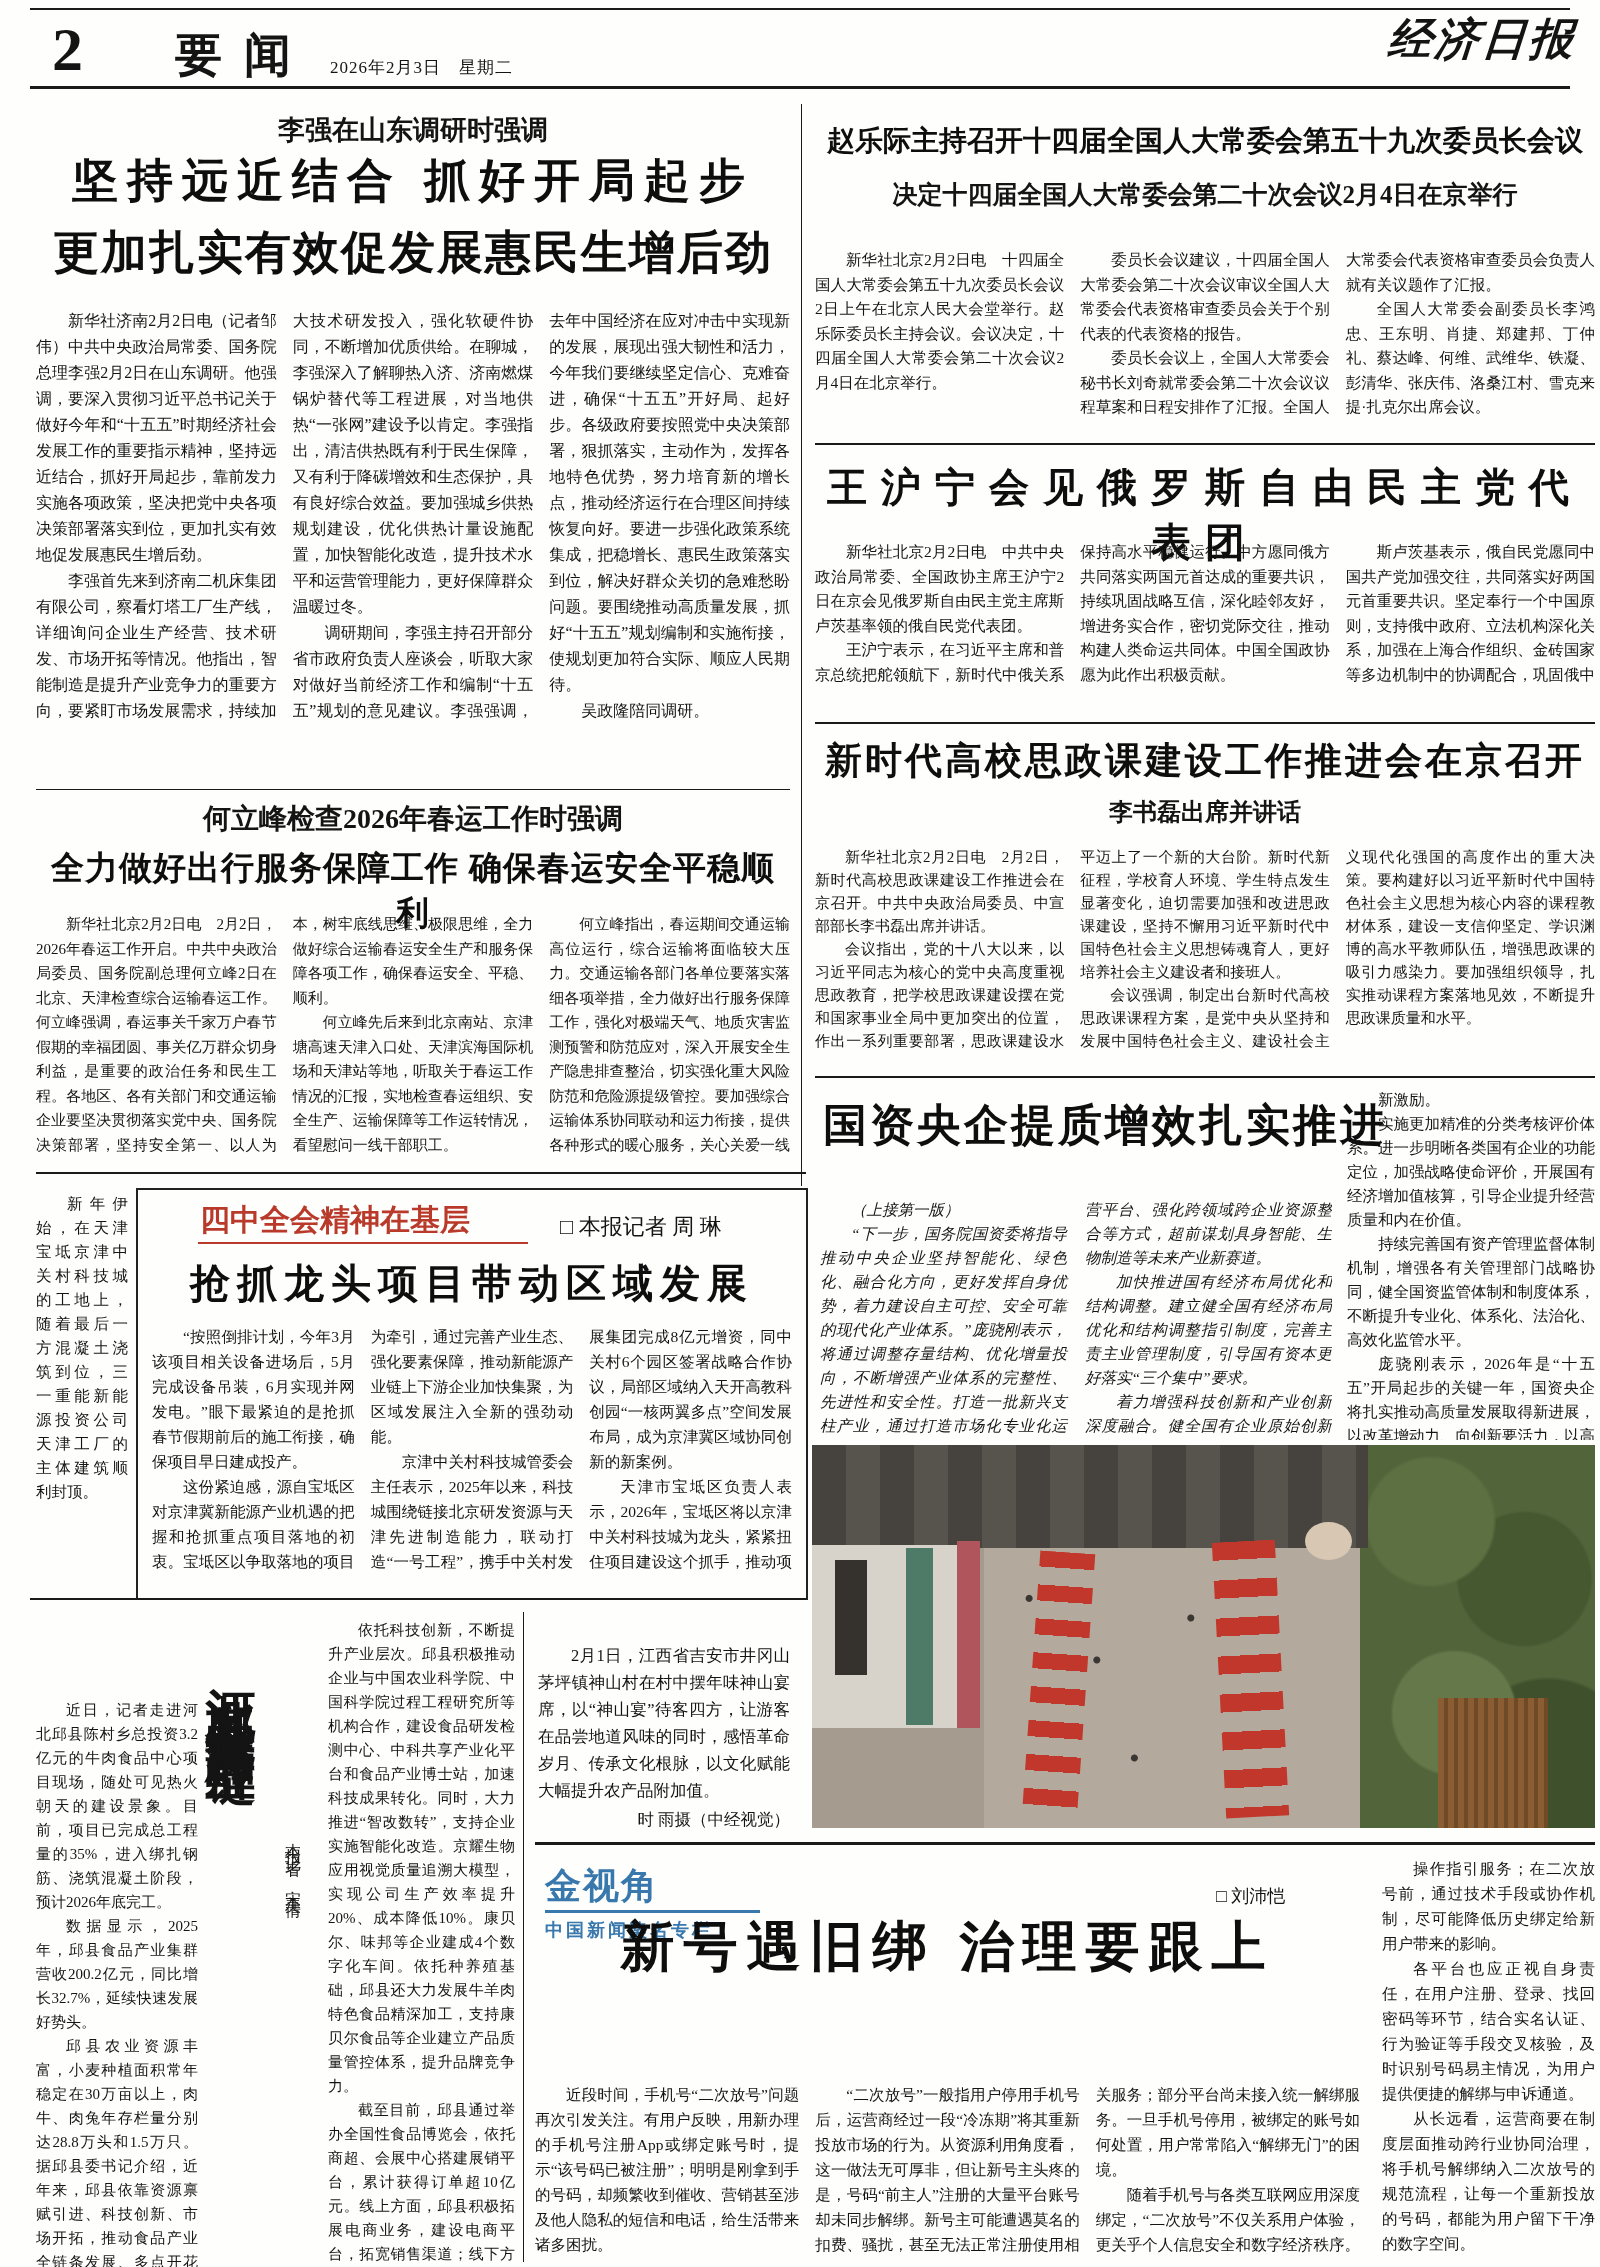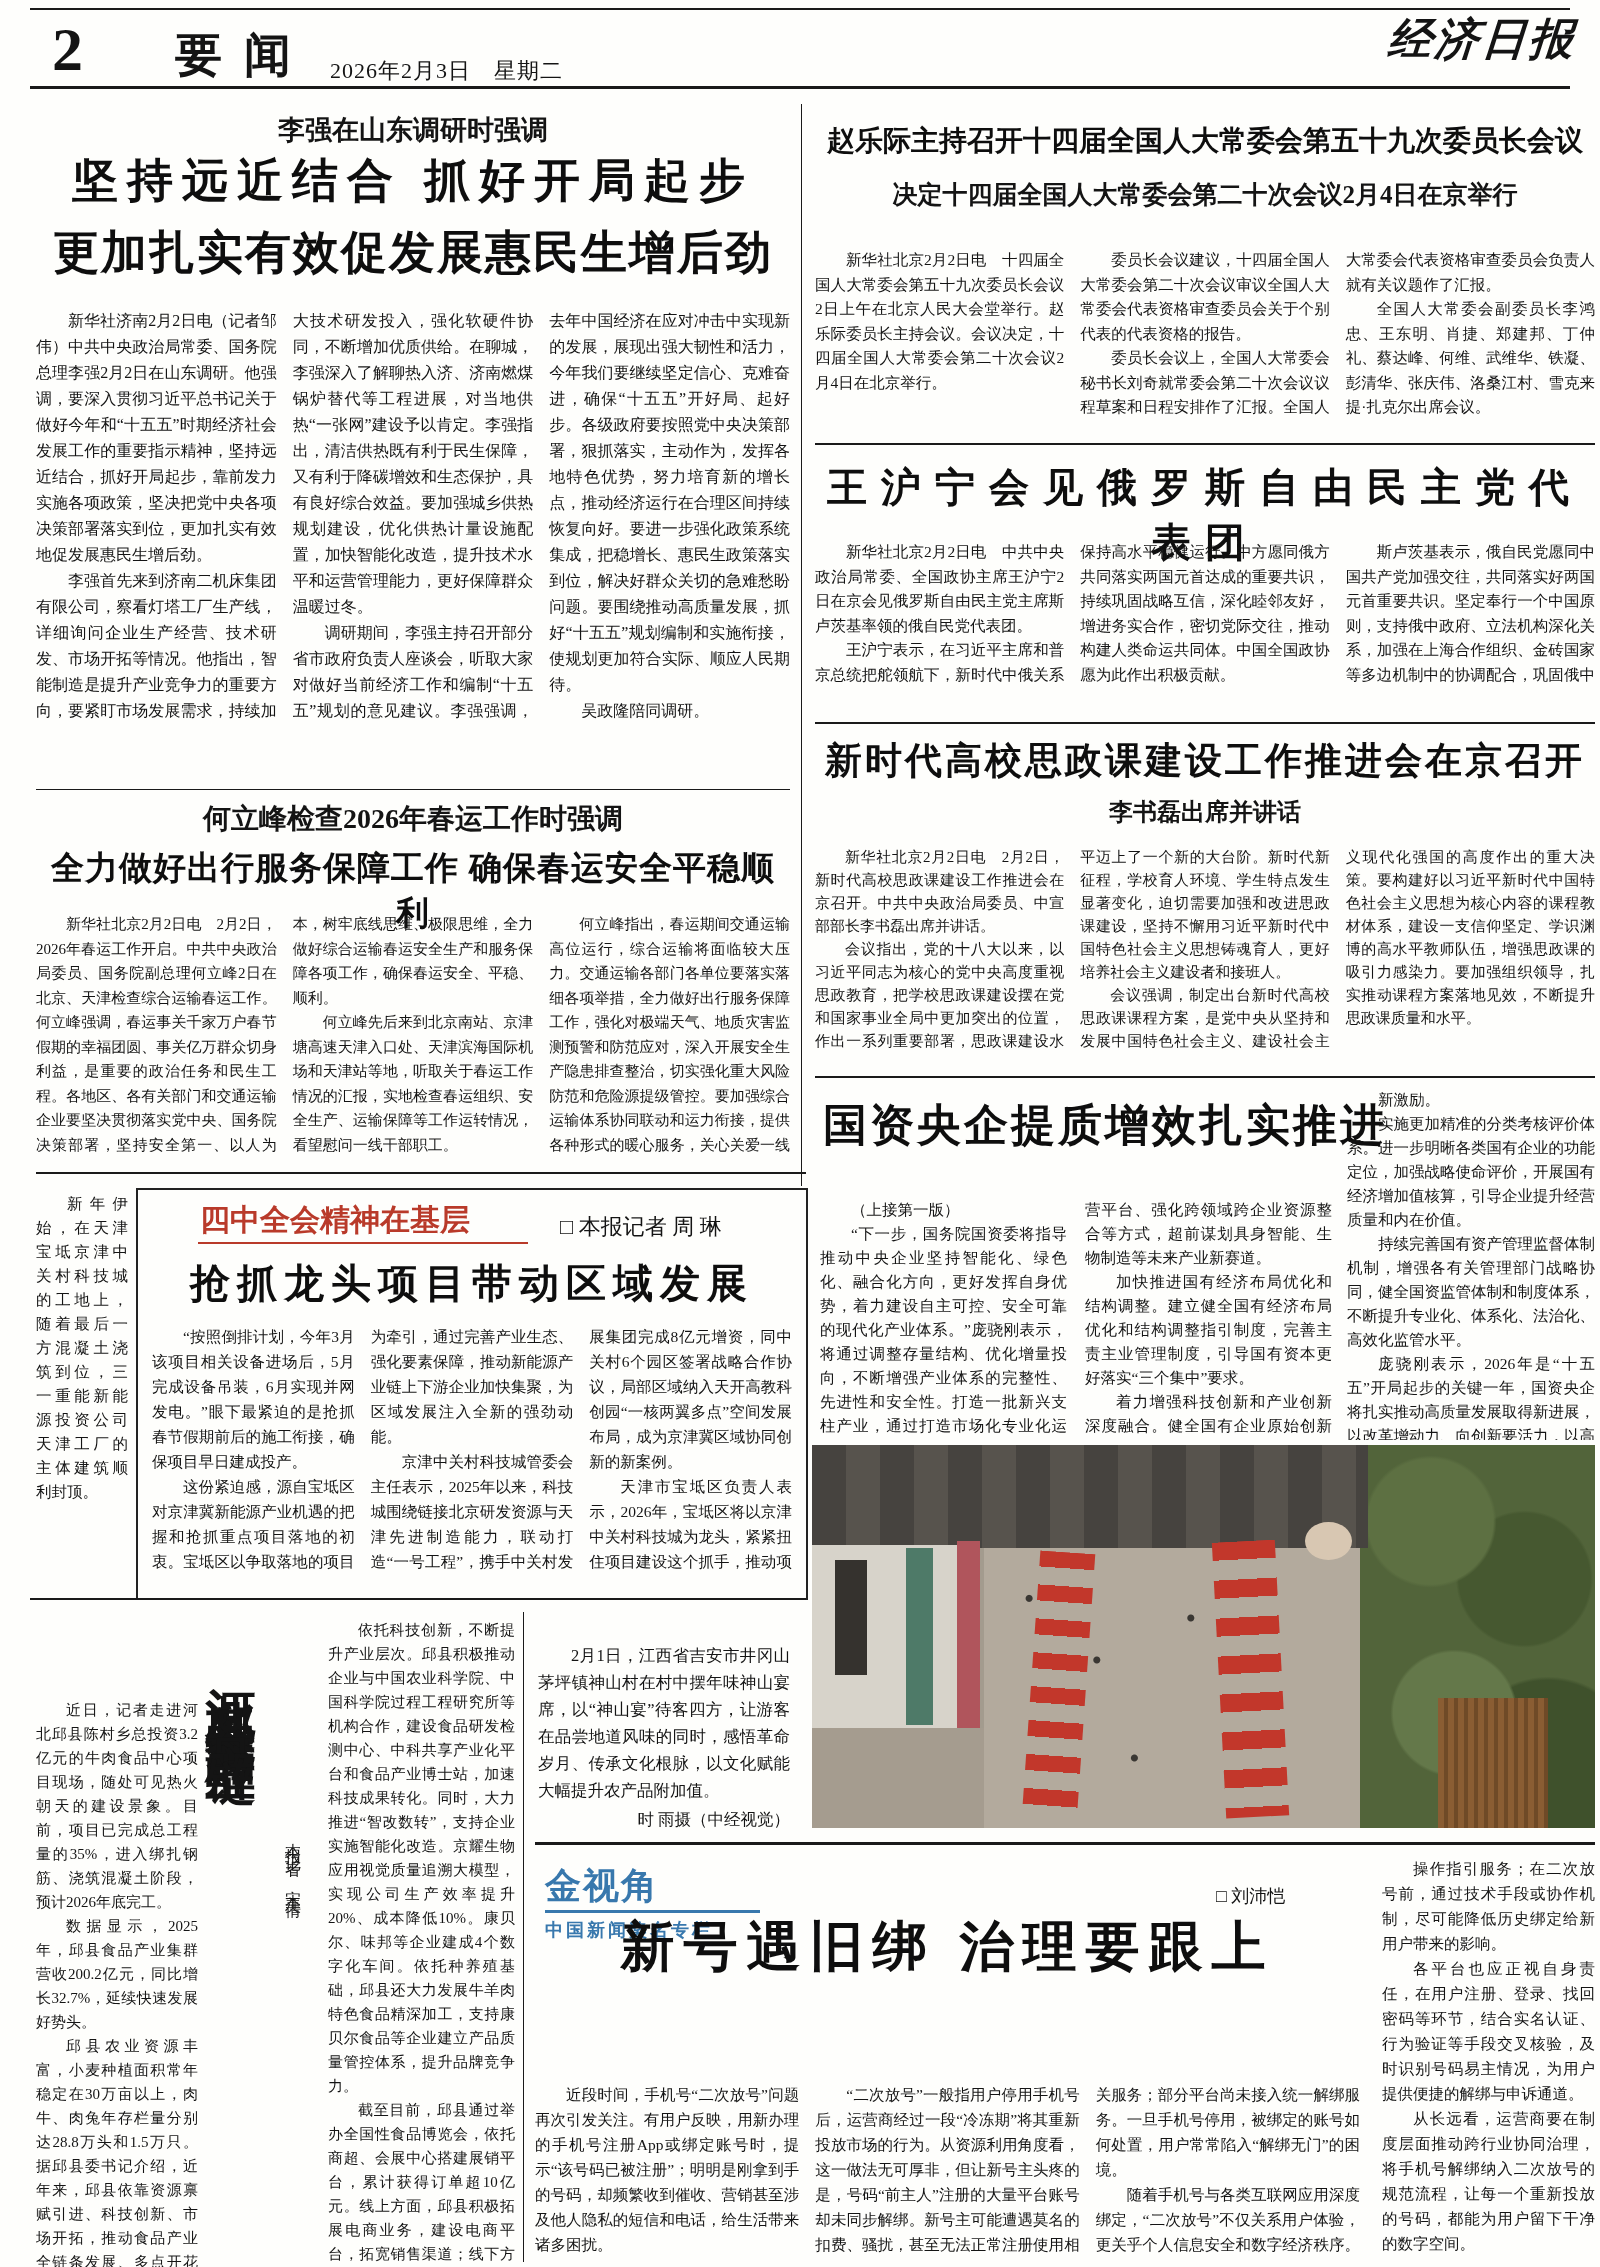--- a/index.html
+++ b/index.html
@@ -5,34 +5,34 @@
   html,body{margin:0;padding:0;background:#e8e8e4;}
   #paper{position:relative;width:1600px;height:2267px;background:#fefefc;margin:0 auto;
          font-family:"Liberation Serif","DejaVu Serif",serif;color:#141414;overflow:hidden;}
   .abs{position:absolute;}
   .rule{background:#1a1a1a;}
   .hd-sans{font-family:"Liberation Sans","DejaVu Sans",sans-serif;font-weight:bold;color:#0e0e0e;}
   .center{text-align:center;}
   .body-text{text-align:justify;overflow:hidden;}
   .body-text p{margin:0;text-indent:2em;}
   .cols3{column-count:3;column-gap:16px;}
-  .cols2{column-count:2;column-gap:18px;}
+  .cols2{column-count:2;column-gap:18px;font-style:italic;}
   .kicker{font-weight:bold;}
   .vert{writing-mode:vertical-rl;text-orientation:upright;}
   .photo-wrap{overflow:hidden;background:#a39b8e;}
 </style>
 </head>
 <body>
 
 <div id="paper">
 
   <div class="abs rule" style="left:30px;top:8px;width:1540px;height:2px"></div>
   <div class="abs" style="left:52px;top:14px;font-size:62px;font-weight:bold;">2</div>
   <div class="abs" style="left:145px;top:24px;font-size:47px;font-weight:bold;letter-spacing:22px;margin-left:30px;">要闻</div>
-  <div class="abs" style="left:330px;top:56px;font-size:22px;letter-spacing:1px;text-align:right;">2026年2月3日　星期二</div>
+  <div class="abs" style="left:330px;top:56px;font-size:17px;letter-spacing:1px;text-align:right;">2026年2月3日　星期二</div>
   <div class="abs" style="left:1388px;top:10px;width:195px;font-size:44px;font-weight:bold;font-style:italic;letter-spacing:3px;transform:skewX(-4deg);">经济日报</div>
   <div class="abs rule" style="left:30px;top:86px;width:1540px;height:3px"></div>
 
   <div class="abs rule" style="left:801px;top:104px;width:1px;height:1082px"></div>
 
   <div class="abs center kicker" style="left:36px;top:112px;width:754px;font-size:27px;">李强在山东调研时强调</div>
   <div class="abs center hd-sans" style="left:36px;top:150px;width:754px;font-size:46px;letter-spacing:9px;">坚持远近结合  抓好开局起步</div>
   <div class="abs center hd-sans" style="left:36px;top:222px;width:754px;font-size:46px;letter-spacing:2px;">更加扎实有效促发展惠民生增后劲</div>
   <div class="abs body-text cols3" style="left:36px;top:308px;width:754px;height:470px;font-size:16px;line-height:26px;">
       <p>新华社济南2月2日电（记者邹伟）中共中央政治局常委、国务院总理李强2月2日在山东调研。他强调，要深入贯彻习近平总书记关于做好今年和“十五五”时期经济社会发展工作的重要指示精神，坚持远近结合，抓好开局起步，靠前发力实施各项政策，坚决把党中央各项决策部署落实到位，更加扎实有效地促发展惠民生增后劲。</p>

